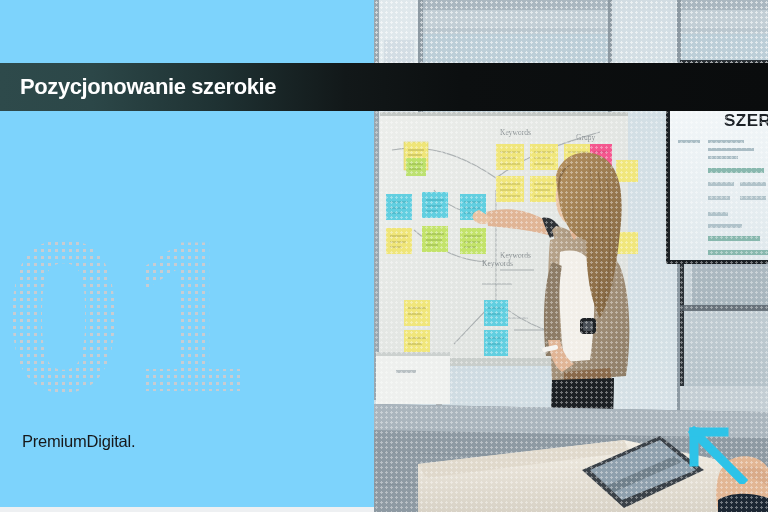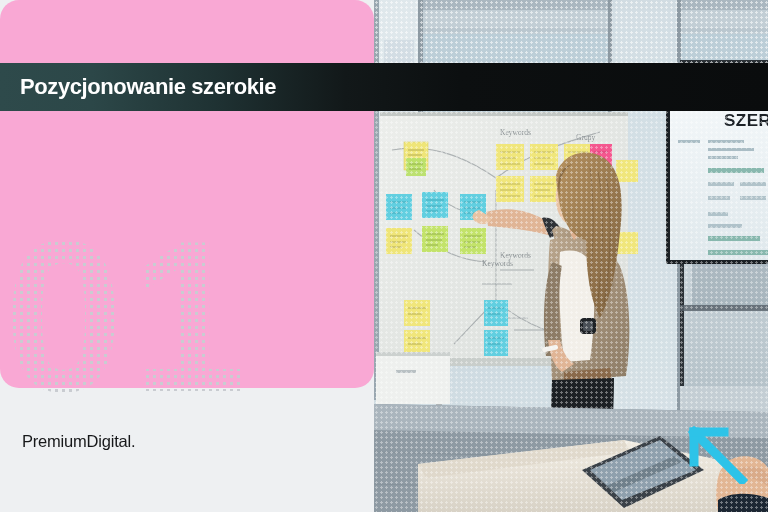--- a/index.html
+++ b/index.html
@@ -7,21 +7,21 @@
   body {
     font-family: "Liberation Sans", sans-serif;
     background:#eef0f2;
     position:relative;
   }
 
   
   #slide { position:absolute; inset:0; width:768px; height:512px; background:#eef0f2; overflow:hidden; }
 
   
-  .left-panel { position:absolute; left:0; top:0; width:374px; height:388px; background:#f9a8d4;border-radius:19px; }
+  .left-panel { position:absolute; left:0; top:0; width:374px; height:507px; background:#7dd3fc; }
 
   
   .watermark {
     position:absolute; left:4px; top:212px; width:268px; height:210px;
     font-size:215px; font-weight:700; letter-spacing:6px; line-height:210px;
     color:#d7dadd;
     font-family:"Liberation Sans", sans-serif;
     -webkit-text-fill-color:transparent;
     background-image: radial-gradient(#c9ccd1 34%, transparent 36%);
     background-size: 7px 7px;

